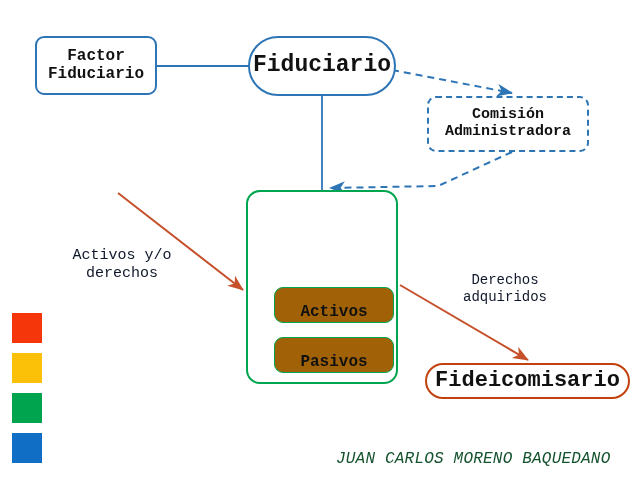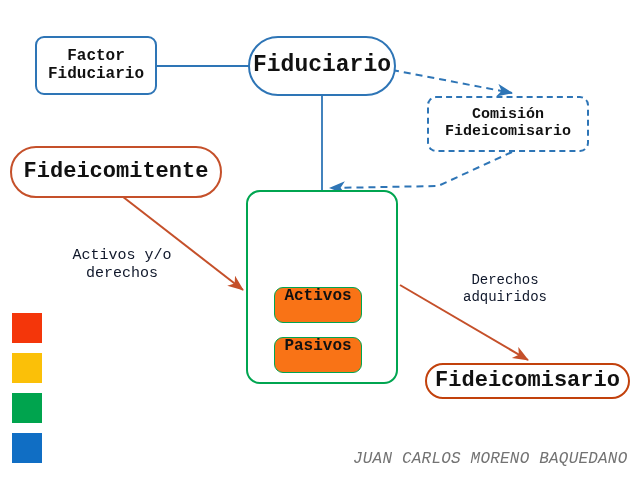--- a/index.html
+++ b/index.html
@@ -78,27 +78,27 @@
     left: 0; top: 10px; width: 100%;
     font-size: 23px;
     font-weight: bold;
     text-align: center;
     line-height: 1.12;
     white-space: pre-line;
     color: #111111;
   }
   .sub-box {
     position: absolute;
-    left: 26px; width: 88px; height: 36px;
+    left: 26px; width: 120px; height: 36px;
     box-sizing: border-box;
     border: 1.6px solid #00A550;
     border-radius: 9px;
-    background: #f97316;
+    background: #a16207;
     display: flex;
-    align-items: flex-start;
+    align-items: flex-end;
     justify-content: center;
     font-size: 16px;
     font-weight: bold;
     color: #111111;
   }
   #sub-box-activos { top: 95px; }
   #sub-box-pasivos { top: 145px; }
 
   
   #node-fideicomisario {
@@ -140,24 +140,24 @@
   }
   .swatch {
     width: 30px;
     height: 30px;
     margin-bottom: 10px;
   }
 
   
   #footer-credit {
     position: absolute;
-    left: 353px; top: 450px;
+    left: 336px; top: 450px;
     font-size: 16px;
     font-style: italic;
-    color: #737373;
+    color: #14532d;
     letter-spacing: 0.2px;
     z-index: 3;
     white-space: nowrap;
   }
 </style>
 </head>
 <body>
 
 <div id="canvas">
 
@@ -194,26 +194,23 @@
     <span>Factor
 Fiduciario</span>
   </div>
 
   <div class="node" id="node-fiduciario">
     <span>Fiduciario</span>
   </div>
 
   <div class="node" id="node-comision-administradora">
     <span>Comisión
-Fideicomisario</span>
-  </div>
-
-  <div class="node" id="node-fideicomitente">
-    <span>Fideicomitente</span>
-  </div>
+Administradora</span>
+  </div>
+
 
   <div class="node" id="node-patrimonio-autonomo">
     <div class="sub-box" id="sub-box-activos">
       <span>Activos</span>
     </div>
     <div class="sub-box" id="sub-box-pasivos">
       <span>Pasivos</span>
     </div>
   </div>
 

